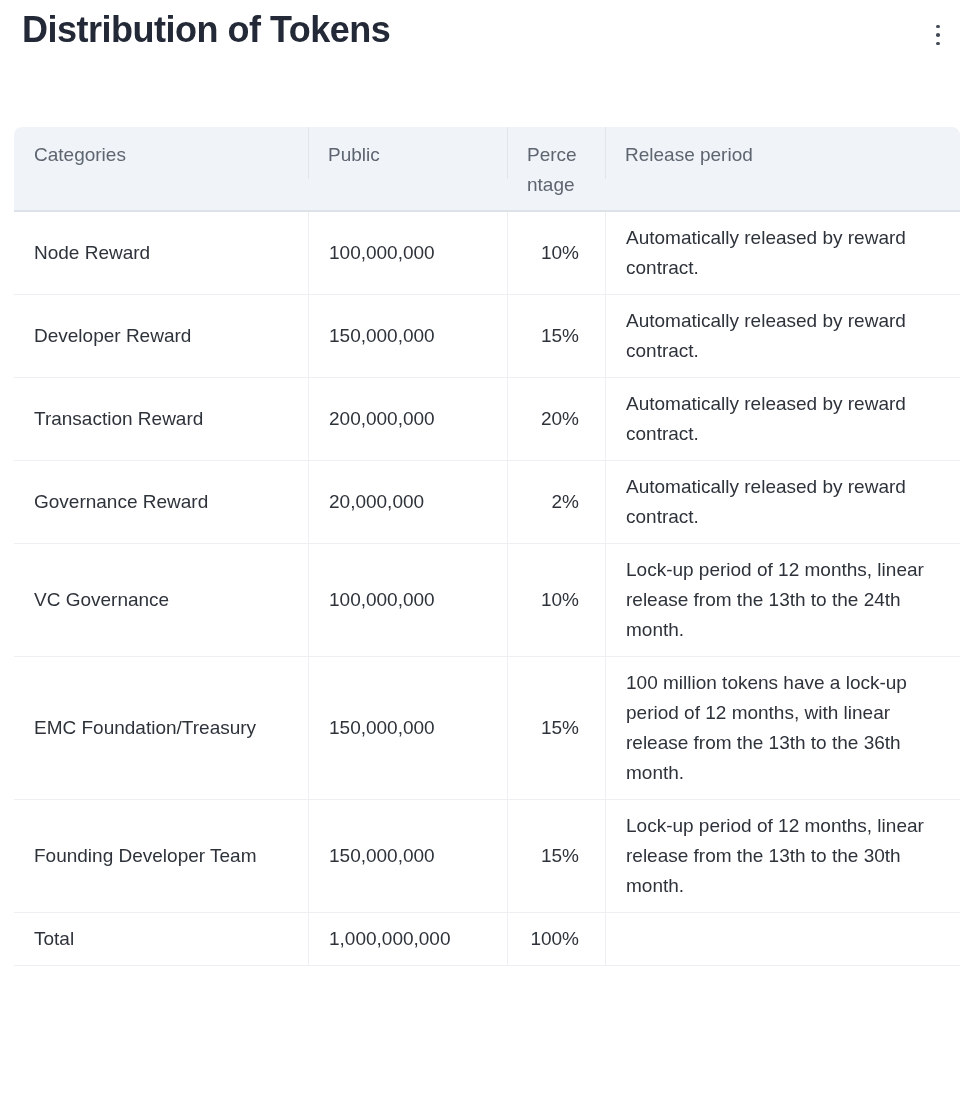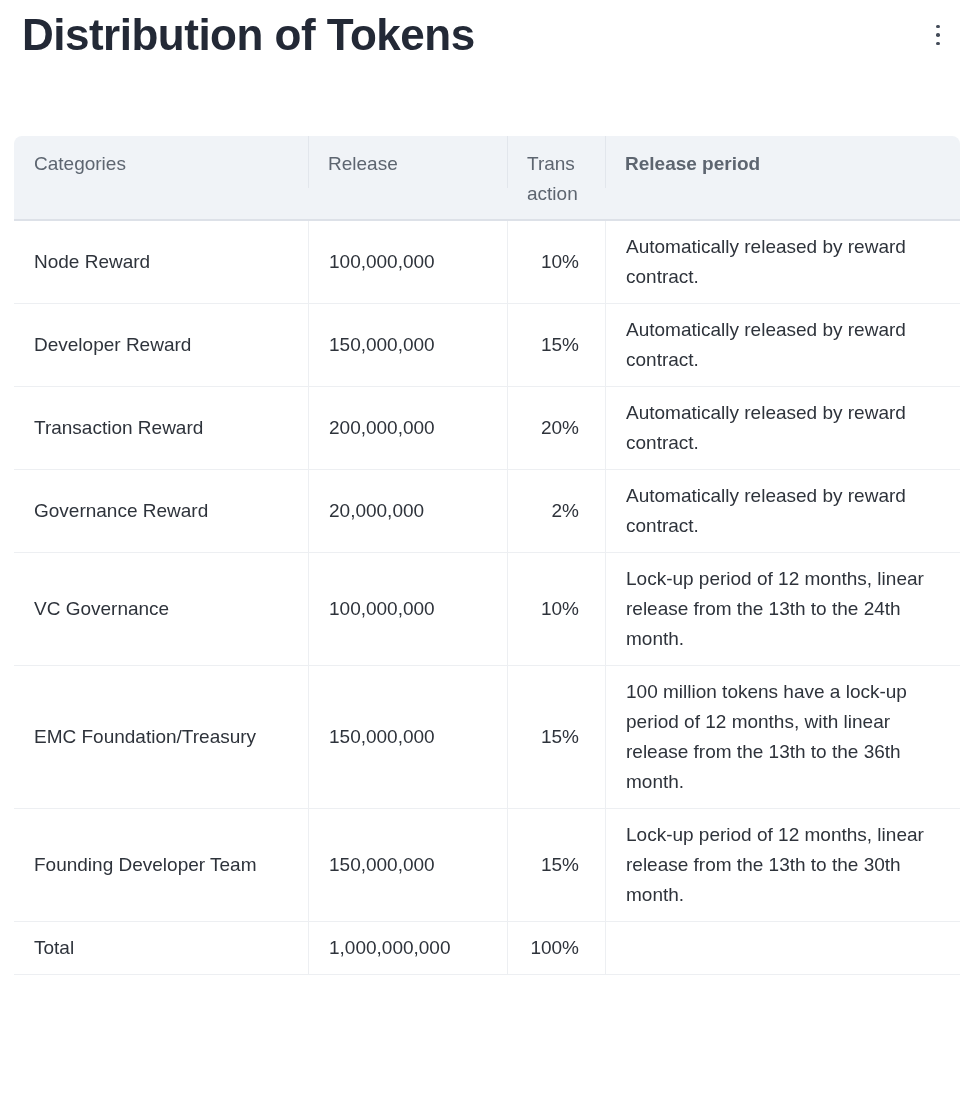--- a/index.html
+++ b/index.html
@@ -23,21 +23,21 @@
     width: 972px;
     min-height: 1105px;
     background: #ffffff;
   }
   .page-header {
     position: relative;
     padding-top: 10px;
   }
   h1.page-title {
     margin: 0 60px 0 22px;
-    font-size: 44px;
+    font-size: 36px;
     line-height: 1.12;
     font-weight: 800;
     letter-spacing: -0.5px;
     color: var(--title-text);
   }
   .kebab-btn {
     position: absolute;
     top: 18px;
     right: 20px;
     width: 28px;
@@ -71,21 +71,21 @@
     color: var(--header-text);
     font-weight: 400;
     text-align: left;
     vertical-align: top;
     padding: 13px 24px 10px 20px;
     line-height: 30px;
     border-bottom: 2px solid var(--header-border);
     position: relative;
   }
   .dist-table th:first-child { border-top-left-radius: 8px; }
-  .dist-table th:last-child  { border-top-right-radius: 8px; font-weight: bold; }
+  .dist-table th:last-child  { border-top-right-radius: 8px; }
   .dist-table th:not(:first-child)::before {
     content: "";
     position: absolute;
     left: 0;
     top: 0;
     width: 1px;
     height: 52px;
     background: #e2e6ec;
   }
   .dist-table th.col-percentage {
@@ -124,22 +124,22 @@
   <table class="dist-table">
     <colgroup>
       <col style="width:294px">
       <col style="width:199px">
       <col style="width:98px">
       <col style="width:355px">
     </colgroup>
     <thead>
       <tr>
         <th class="col-categories">Categories</th>
-        <th class="col-tokens">Release</th>
-        <th class="col-percentage">Transaction</th>
+        <th class="col-tokens">Public</th>
+        <th class="col-percentage">Percentage</th>
         <th class="col-release">Release period</th>
       </tr>
     </thead>
     <tbody id="table-body">
         <tr>
       <td class="c-cat">Node Reward</td>
       <td class="c-tok">100,000,000</td>
       <td class="c-pct">10%</td>
       <td class="c-rel">Automatically released by reward contract.</td>
     </tr>

